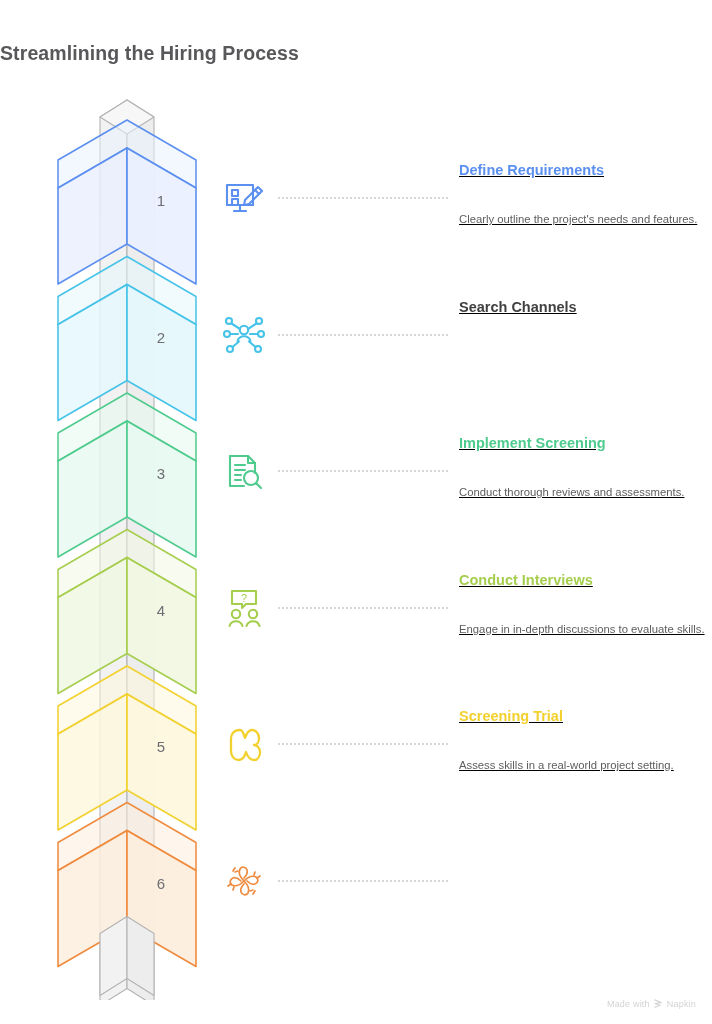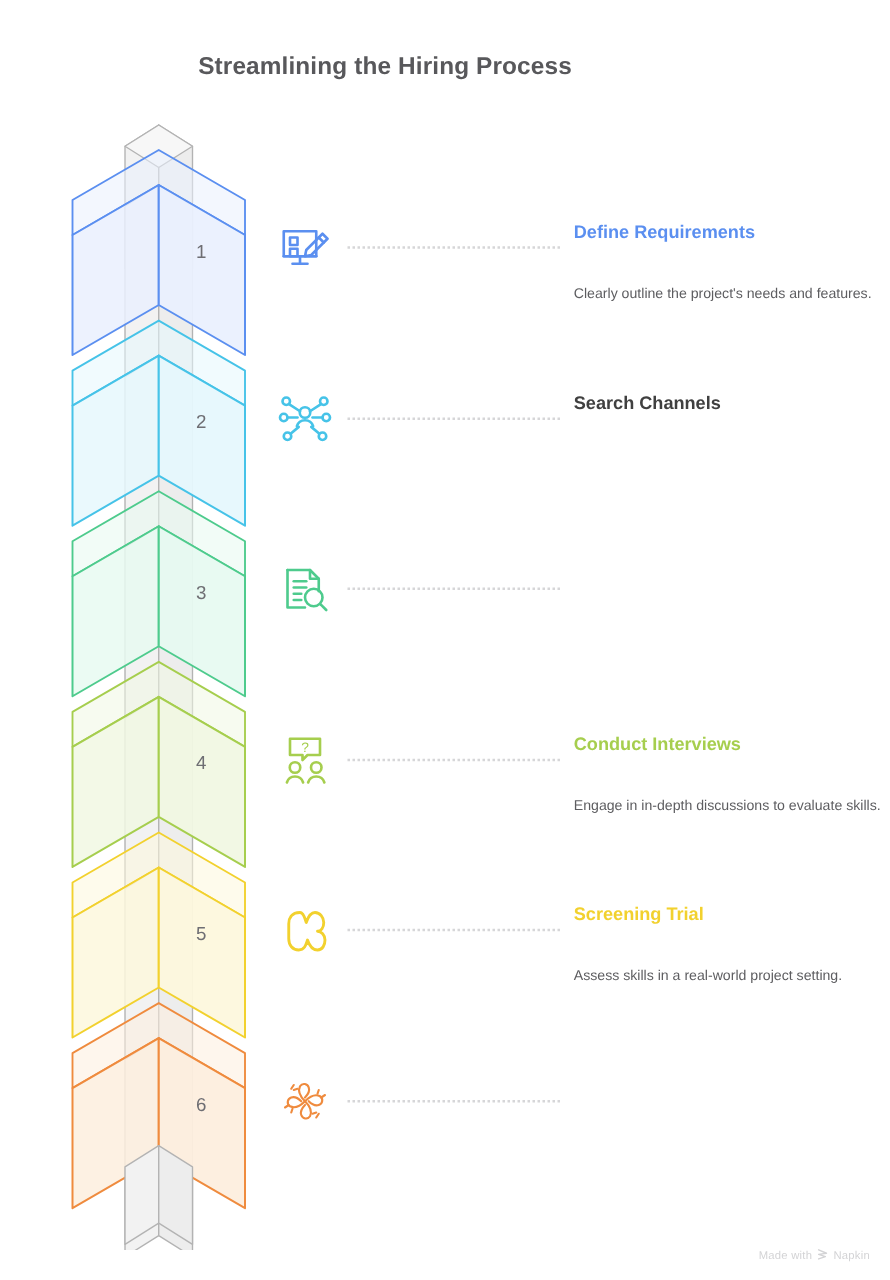--- a/index.html
+++ b/index.html
@@ -11,21 +11,20 @@
   }
   #page {
     position: relative;
     width: 712px; height: 1024px;
     background: #ffffff;
   }
   
   .page-title {
     position: absolute;
     top: 42px; left: 0; width: 616px;
-    text-align: center;
     font-size: 19.5px;
     font-weight: bold;
     color: #58585b;
     letter-spacing: 0.1px;
   }
   
   .tower {
     position: absolute;
     left: 0; top: 90px;
     width: 260px; height: 900px;
@@ -47,22 +46,23 @@
     position: absolute;
     left: 68px;
     top: 37px;
     width: 170px;
     height: 2px;
     border-top: 2px dotted #d6d6d8;
   }
   .row-text {
     position: absolute;
     left: 249px;
-    top: 16px;
+    top: 0px;
     width: 250px;
+    text-decoration: underline;
   }
   .row-title {
     font-size: 14.5px;
     font-weight: bold;
     line-height: 20px;
     margin-bottom: 9px;
   }
   .row-desc {
     font-size: 11.3px;
     line-height: 15.5px;
@@ -225,20 +225,24 @@
           <path d="M17 20 h10"></path>
           <path d="M17 25 h10"></path>
           <path d="M17 30 h6"></path>
           <path d="M17 35 h6"></path>
           <circle cx="33" cy="33" r="7"></circle>
           <path d="M38.5 38.5 L43 43"></path>
         </g>
       </svg>
     </div>
     <div class="row-dots"></div>
+    <div class="row-text">
+      <div class="row-title" style="color:#4ecb8d">Implement Screening</div>
+      <div class="row-desc">Conduct thorough reviews and assessments.</div>
+    </div>
   </div>
 
   <div class="row" style="top:570px">
     <div class="row-icon">
       <svg viewBox="0 0 52 52" width="52" height="52">
         <g fill="none" stroke="#a6ce4e" stroke-width="2.1" stroke-linecap="round" stroke-linejoin="round">
           <path d="M14 9 h24 v13 h-10 l-4 4 v-4 h-10 z"></path>
           <text x="26" y="19.5" font-size="11" fill="#a6ce4e" stroke="none" text-anchor="middle" font-family="Liberation Sans, sans-serif">?</text>
           <circle cx="18" cy="32" r="4.2"></circle>
           <path d="M11.5 44 a6.8 6.8 0 0 1 13 0"></path>

